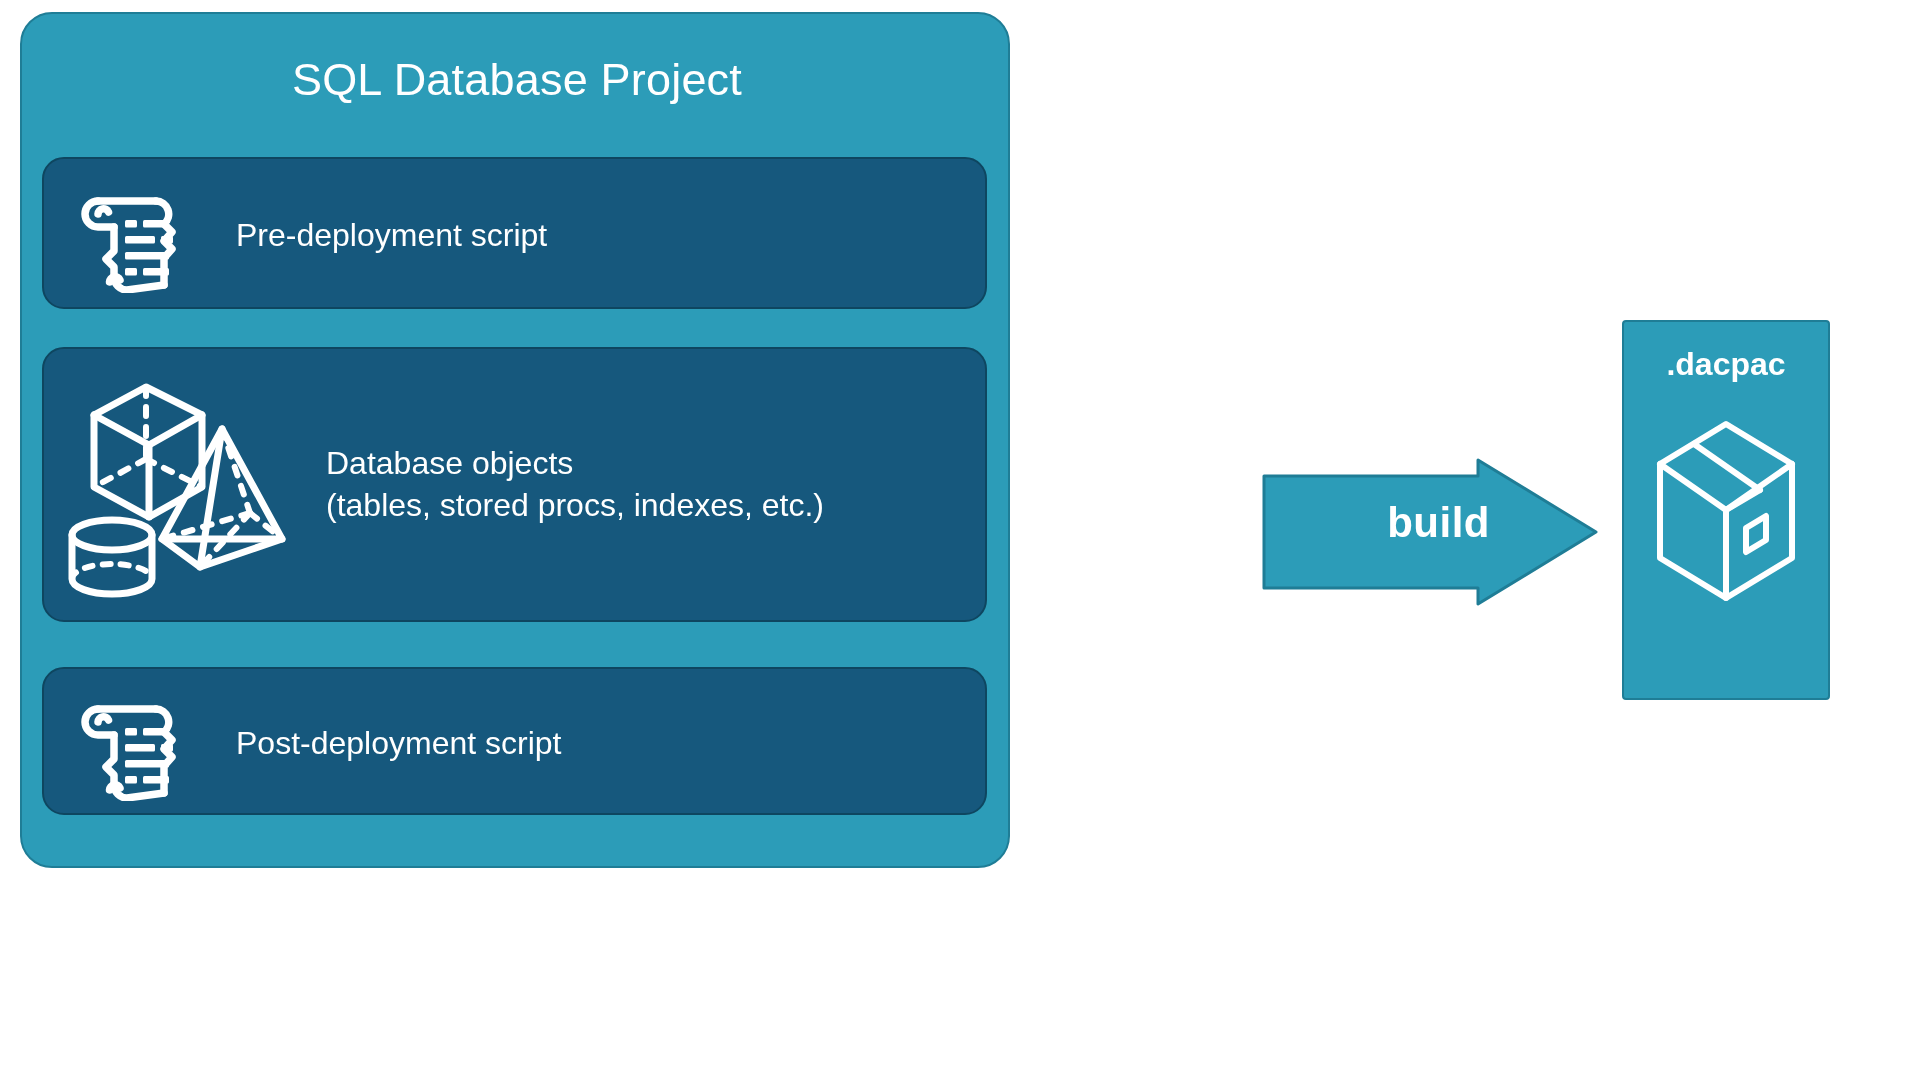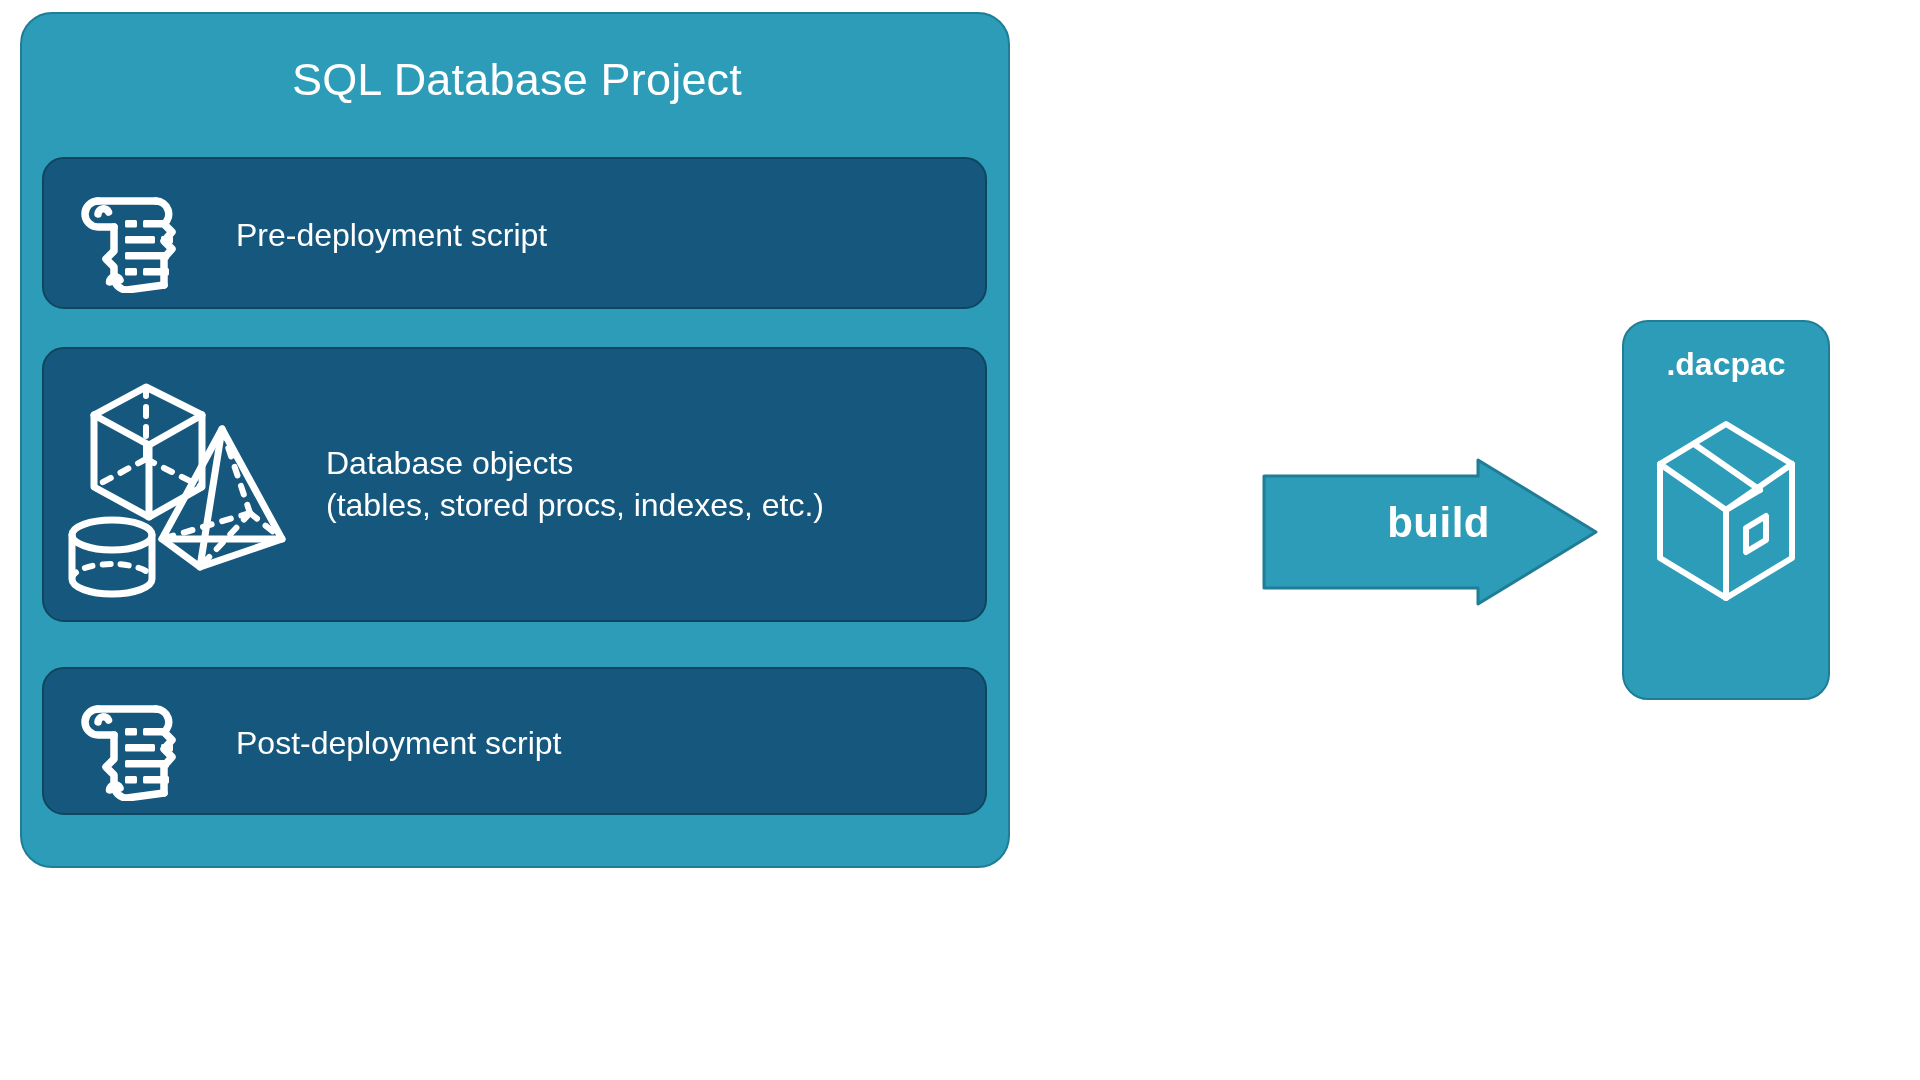--- a/index.html
+++ b/index.html
@@ -51,21 +51,21 @@
   .build-arrow{position:absolute;left:1260px;top:458px;width:340px;height:148px;}
   .build-arrow-text{
     position:absolute;left:1310px;top:495px;width:180px;text-align:right;
     color:#ffffff;font-size:42px;font-weight:bold;line-height:56px;
     letter-spacing:0.5px;white-space:nowrap;
   }
 
   
   .dacpac-card{
     position:absolute;left:1622px;top:320px;width:208px;height:380px;
-    background:#2C9CB8;border:2px solid #1F7D96;border-radius:26px;
+    background:#2C9CB8;border:2px solid #1F7D96;border-radius:4px;
     box-sizing:border-box;
   }
   .dacpac-label{
     position:absolute;left:0;top:22px;width:204px;text-align:center;
     color:#ffffff;font-size:32px;font-weight:bold;line-height:40px;
     white-space:nowrap;
   }
   .dacpac-icon{position:absolute;left:26px;top:84px;}
 </style>
 </head>

